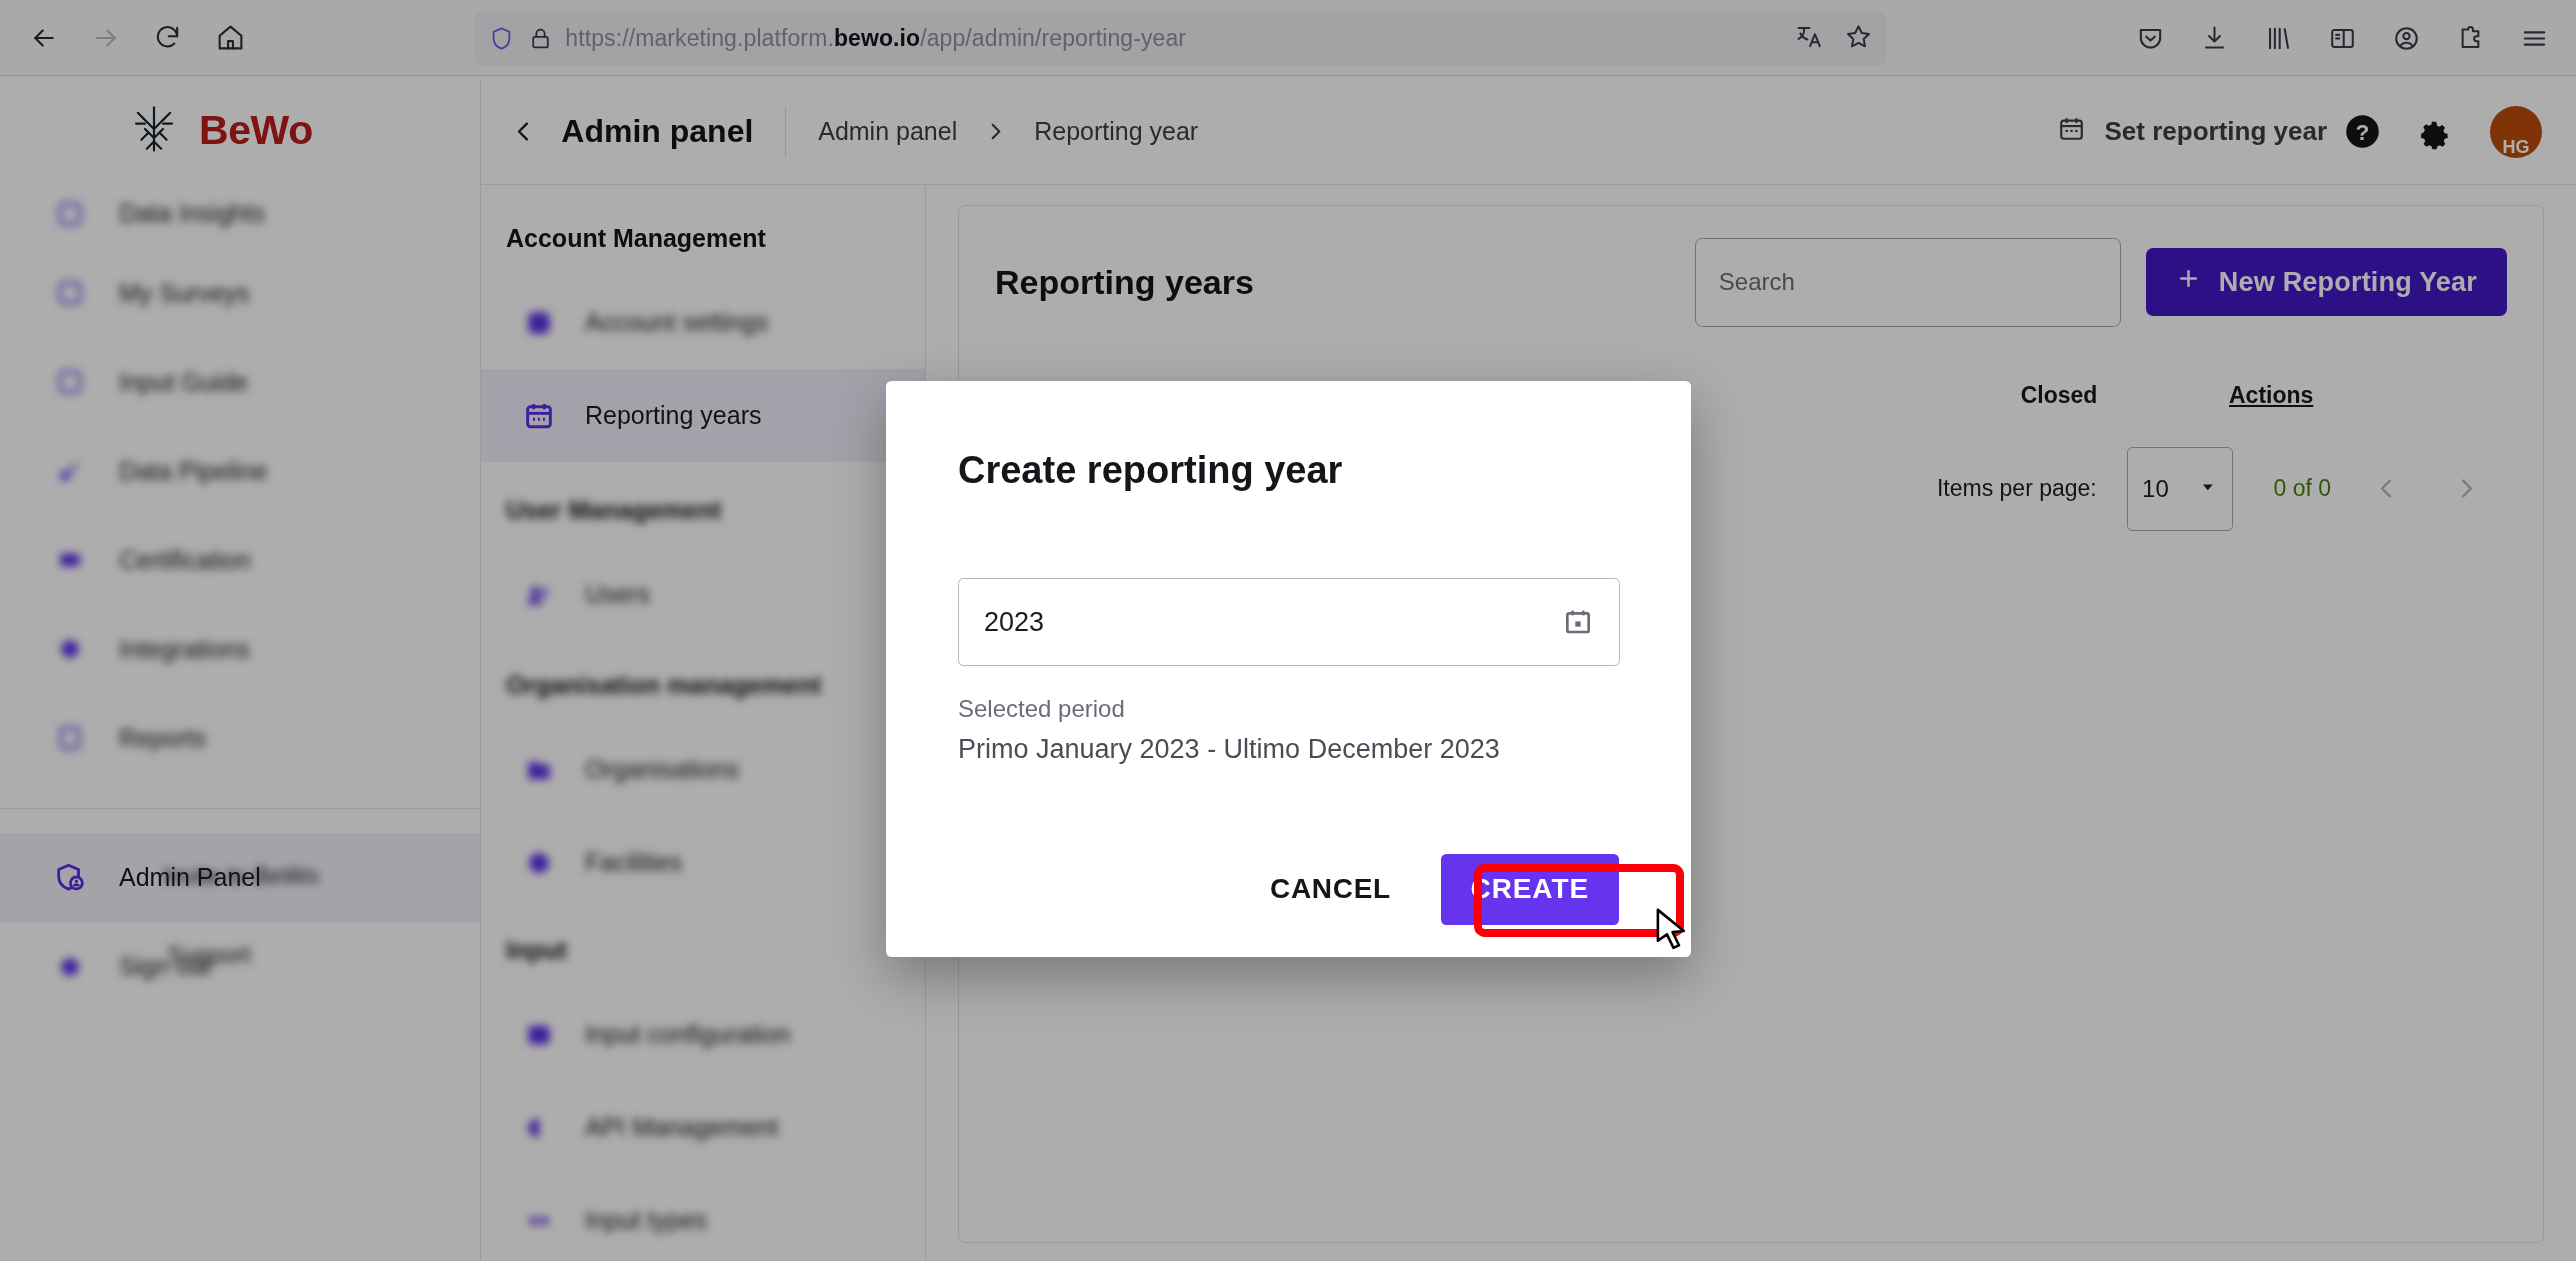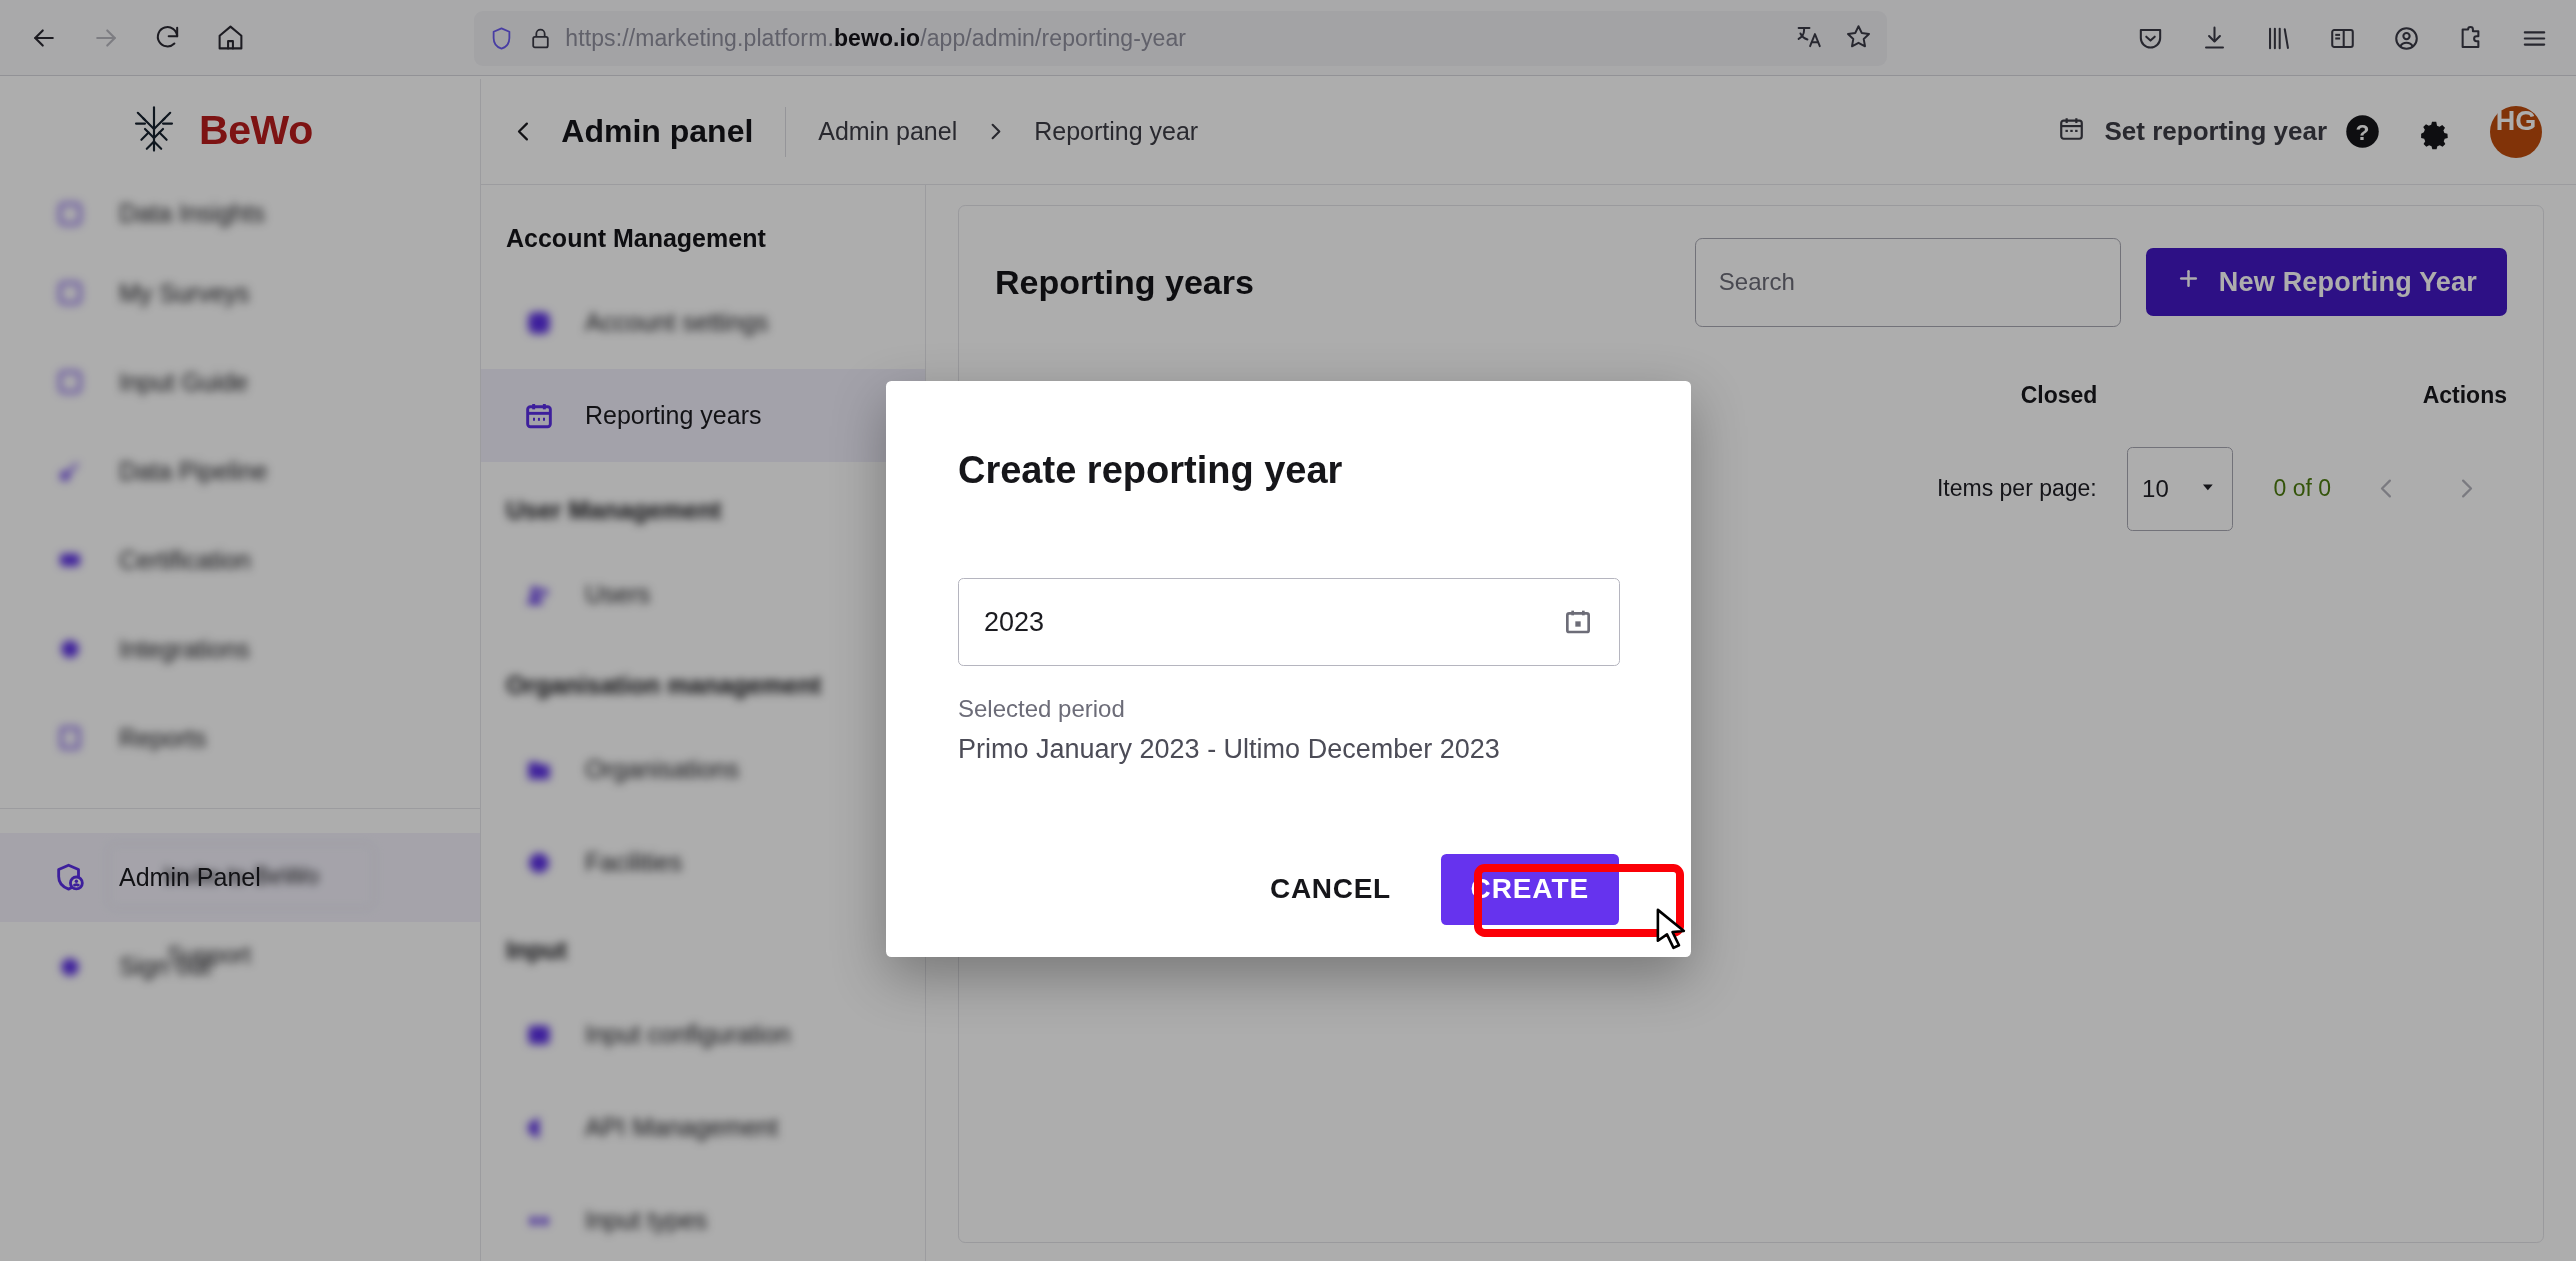--- a/index.html
+++ b/index.html
@@ -97,22 +97,22 @@
   .hdr-title { font-size: 32px; font-weight: 700; color: #16161a; margin-left: 14.3px; }
   .hdr-sep { width: 0.9px; height: 50px; background: #dcdce2; margin: 0 32px; }
   .crumb { font-size: 25px; color: #3d3d46; }
   .crumb-sep { margin: 0 27px; color: #3d3d46; display:flex; align-items:center;}
   .hdr-right { margin-left: auto; display: flex; align-items: center; gap: 0; padding-right: 34px; }
   .set-year { display: flex; align-items: center; gap: 18px; font-size: 26px; font-weight: 600; color: #3d3d46; }
   .hdr-ic { width: 70px; display: flex; justify-content: center; align-items: center; }
   .avatar {
     width: 52px; height: 52px; border-radius: 50%;
     background: #bf4c0c; color: #ffffff;
-    display: flex; align-items: flex-start; justify-content: center;
-    font-size: 27px; font-weight: 600; margin-left: 23px;
+    display: flex; align-items: flex-end; justify-content: center;
+    font-size: 18px; font-weight: 600; margin-left: 23px;
   }
 
   
   .snav {
     position: absolute; left: 481px; top: 106px; width: 445px; height: 1077px;
     background: #ffffff; border-right: 0.9px solid #e6e6ea;
   }
   .snav-head { font-size: 25px; font-weight: 600; color: #16161a; padding: 39px 0 23px 25px; }
   .snav-item {
     display: flex; align-items: center; gap: 27px;
@@ -144,21 +144,21 @@
   }
   .tbl-head {
     display: flex; align-items: center; margin-top: 55px; padding: 0 36px;
     font-size: 23px; font-weight: 600; color: #18181d;
   }
   .th { }
   .th-name { width: 295px; }
   .th-start { width: 304px; }
   .th-end { width: 295px; }
   .th-closed { width: 340px; text-align: center; }
-  .th-actions { flex: 1; text-align: right; }
+  .th-actions { flex: 1; text-align: left; text-decoration: underline; }
 
   .paginator {
     position: absolute; left: 0; bottom: 711px; width: 1586px;
     display: flex; align-items: center; justify-content: flex-end;
     padding-right: 54px; gap: 30px;
   }
   .pg-label { font-size: 23px; color: #1f1f26; }
   .pg-select {
     width: 106px; height: 84px; border: 0.9px solid #a8a8b3; border-radius: 5.4px;
     display: flex; align-items: center; justify-content: space-between;

